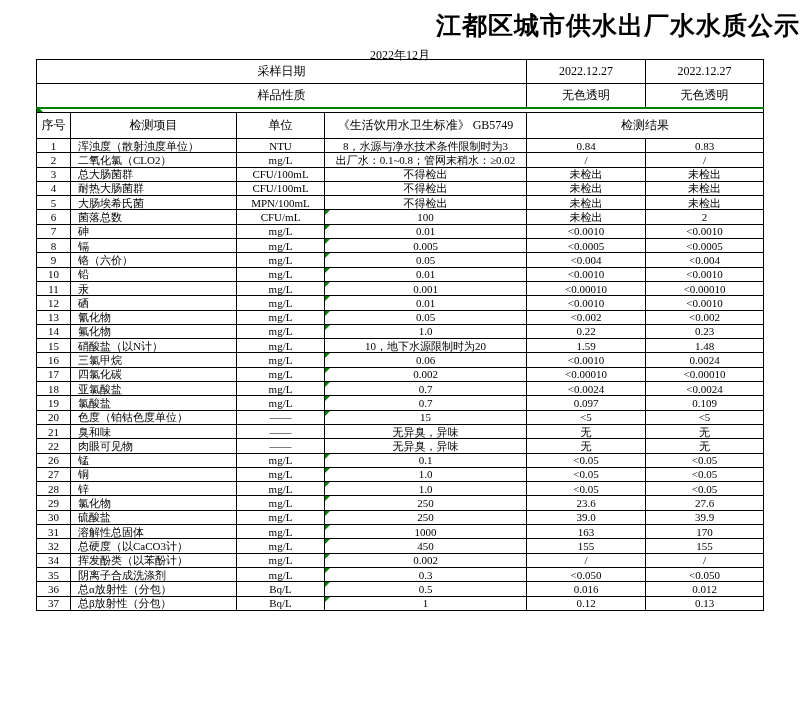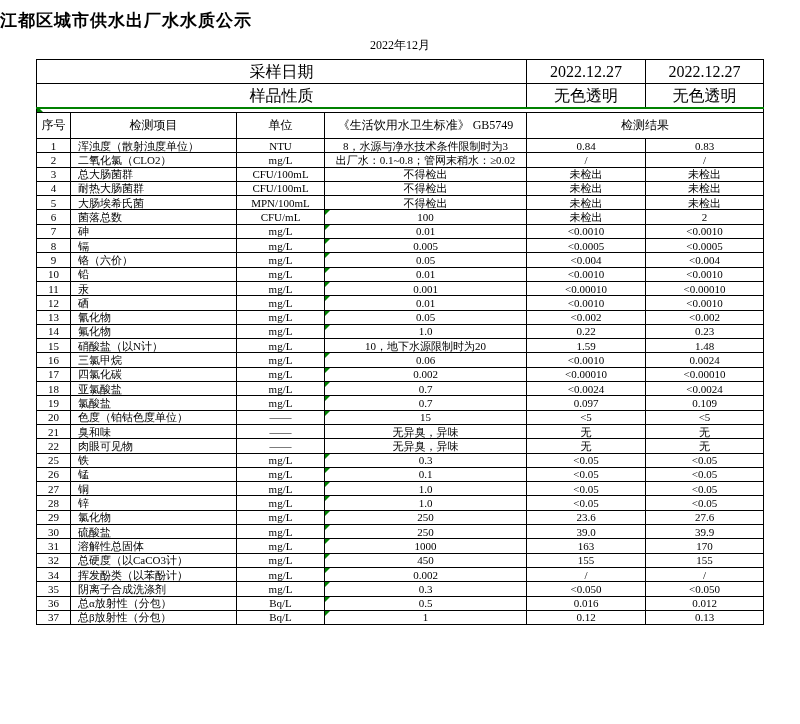--- a/index.html
+++ b/index.html
@@ -3,39 +3,39 @@
 <meta charset="utf-8">
 <style>
   html,body { margin:0; padding:0; }
   body {
     width:800px; height:724px;
     background:#ffffff; color:#000;
     font-family:"Liberation Serif", serif;
     position:relative; overflow:hidden;
   }
   .title {
-    text-align:left;
+    text-align:right;
     font-family:"Liberation Sans", sans-serif;
-    font-weight:bold; font-size:17px;
+    font-weight:bold; font-size:25px;
     padding-top:9px; letter-spacing:1px;
   }
   .subtitle {
     text-align:center; font-size:12px; margin-top:5px;
   }
   table.sheet {
     position:absolute; left:36px; top:59px; width:727px;
     border-collapse:collapse; table-layout:fixed;
   }
   td {
     border:1px solid #000; padding:0;
     text-align:center; vertical-align:middle;
     font-size:11px; line-height:1.1;
     overflow:hidden; white-space:nowrap;
   }
-  .info-row td { height:23px; font-size:16px;font-family:Liberation Serif, serif; }
+  .info-row td { height:23px; font-size:12px;font-family:Liberation Serif, serif; }
   .head-row td { height:25px; font-size:12px; }
   .spacer-row td {
     height:3px;
     border-top:2px solid #008000;
     position:relative;
   }
   .spacer-row .corner {
     position:absolute; left:0; bottom:0;
     width:0; height:0;
     border-bottom:6px solid #008000;
@@ -261,28 +261,20 @@
   </tr>
       <tr class="data-row">
     <td class="c-no">22</td>
     <td class="c-item">肉眼可见物</td>
     <td class="c-unit">——</td>
     <td class="c-std">无异臭，异味</td>
     <td class="c-res">无</td>
     <td class="c-res">无</td>
   </tr>
       <tr class="data-row">
-    <td class="c-no">25</td>
-    <td class="c-item">铁</td>
-    <td class="c-unit">mg/L</td>
-    <td class="c-std mark">0.3</td>
-    <td class="c-res">&lt;0.05</td>
-    <td class="c-res">&lt;0.05</td>
-  </tr>
-      <tr class="data-row">
     <td class="c-no">26</td>
     <td class="c-item">锰</td>
     <td class="c-unit">mg/L</td>
     <td class="c-std mark">0.1</td>
     <td class="c-res">&lt;0.05</td>
     <td class="c-res">&lt;0.05</td>
   </tr>
       <tr class="data-row">
     <td class="c-no">27</td>
     <td class="c-item">铜</td>

